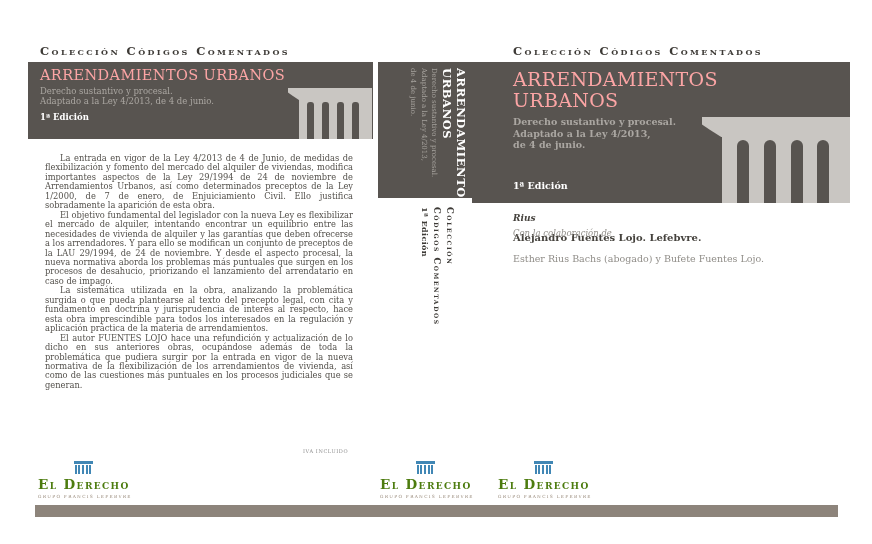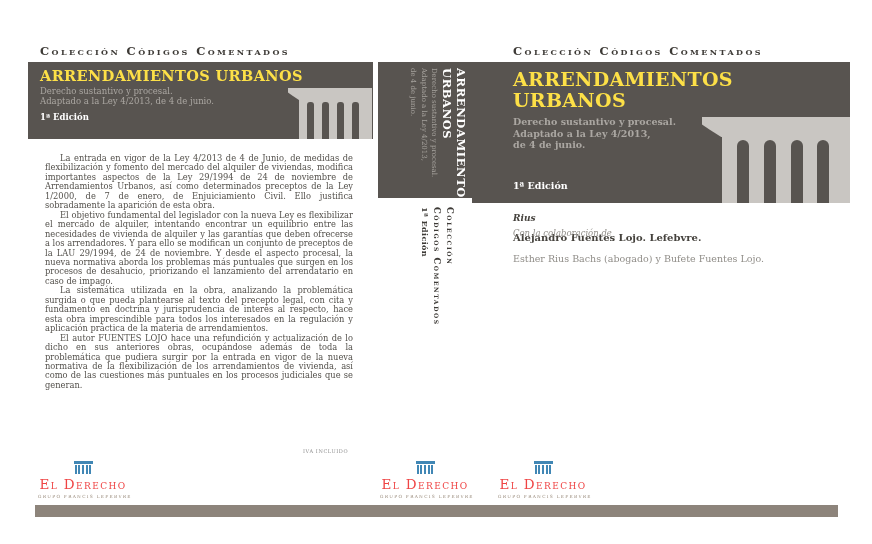--- a/index.html
+++ b/index.html
@@ -12,21 +12,21 @@
 
   
   .collection {
     font-variant:small-caps; font-weight:600; font-size:11.5px;
     letter-spacing:2.4px; color:#3d3a36; white-space:nowrap;
   }
 
   
   .band { background:#585450; }
 
-  .band-title { font-weight:bold; color:#fde047; letter-spacing:0.4px; white-space:nowrap; }
+  .band-title { font-weight:normal; color:#fca5a5; letter-spacing:0.4px; white-space:nowrap; }
   .band-sub   { color:#aba7a2; }
   .band-ed    { font-weight:bold; color:#ffffff; }
 
   
   .col-icon { position:absolute; }
   .col-cap {
     position:absolute; top:0; left:0; right:0; background:#c9c6c2;
     clip-path:polygon(0 0, 100% 0, 100% 100%, 13% 100%, 5% 62%, 0 38%);
   }
   .col-body { position:absolute; background:#c9c6c2; }
@@ -53,21 +53,21 @@
 
   
   .iva-note { font-size:5px; letter-spacing:0.6px; color:#8f8f8f; text-transform:uppercase; white-space:nowrap; }
   .bottom-bar { background:#8d847b; }
 
   .ed-logo { width:90px; text-align:center; }
   .ed-col { width:19px; margin:0 auto 2px auto; }
   .ed-col-cap { height:3px; background:#4187b5; margin-bottom:1px; }
   .ed-col-shafts { display:flex; justify-content:center; gap:1.5px; }
   .ed-col-shafts span { display:block; width:2.2px; height:9px; background:#4187b5; }
-  .ed-text { font-variant:small-caps; font-weight:400; font-size:13.5px; letter-spacing:1.4px; color:#ef4444; white-space:nowrap; }
+  .ed-text { font-variant:small-caps; font-weight:700; font-size:13.5px; letter-spacing:1.4px; color:#4d7c0f; white-space:nowrap; }
   .ed-sub  { font-size:4.3px; letter-spacing:1.3px; color:#9a8c7d; text-transform:uppercase; margin-top:2px; white-space:nowrap; }
 </style>
 </head>
 <body>
 
 <div class="canvas">
 
   <div class="abs collection" style="left:40px; top:44px;">Colección Códigos Comentados</div>
 
   <div class="abs band" style="left:28px; top:62px; width:345px; height:77px;">

